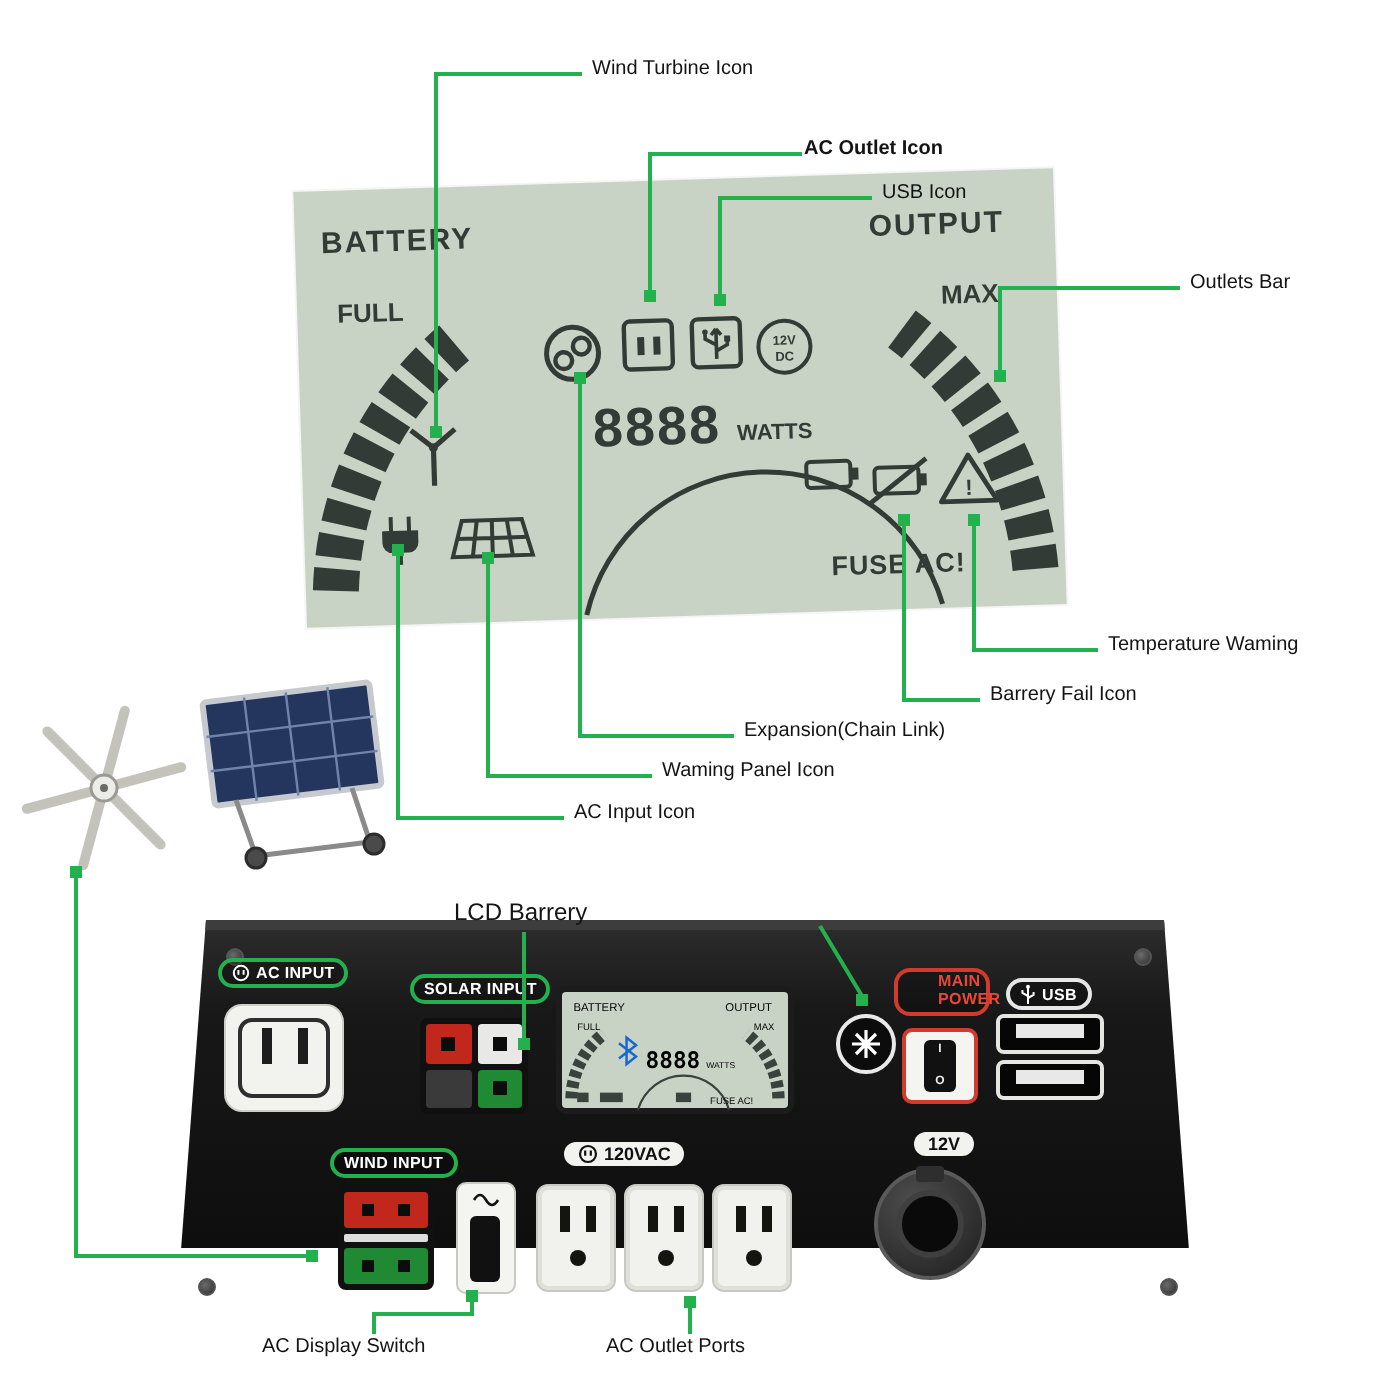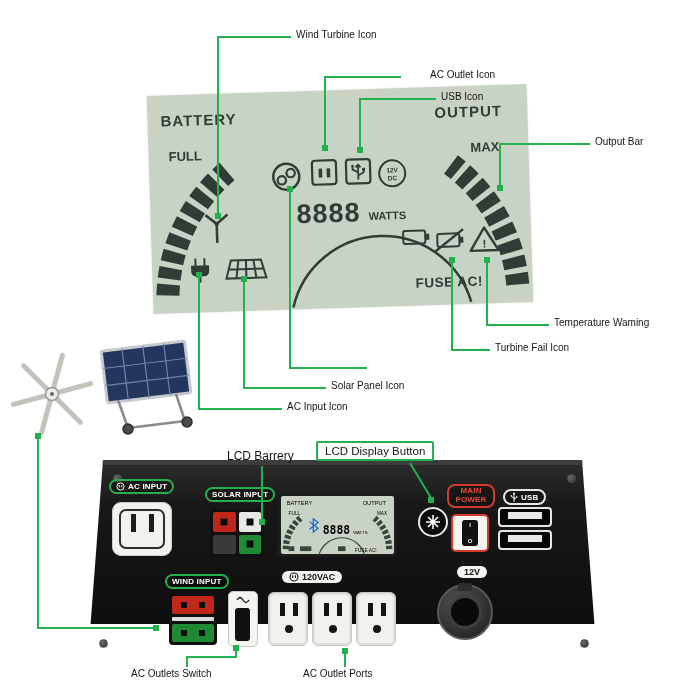--- a/index.html
+++ b/index.html
@@ -44,22 +44,22 @@
   
   .panel{position:absolute;left:85px;top:460px;width:515px;height:164px;z-index:3;
          background:linear-gradient(180deg,#2d2d2d 0%,#181818 28%,#0e0e0e 100%);
          clip-path:polygon(18px 0,497px 0,512px 198px,3px 198px);}
   .panel-top{position:absolute;top:0;left:0;right:0;height:5px;background:#3d3d3d;}
   .screw{position:absolute;width:9px;height:9px;border-radius:50%;
          background:radial-gradient(circle at 35% 35%,#6b6b6b,#2e2e2e);border:1px solid #555;}
   .chip{position:absolute;border:2px solid var(--green);border-radius:8px;color:#fff;
         font-weight:bold;font-size:8px;padding:1px 5px;letter-spacing:.2px;white-space:nowrap;
         display:flex;align-items:center;gap:3px;background:rgba(0,0,0,.25);}
-  .chip.redchip{border-color:var(--red);color:#e8473a;white-space:normal;text-align:center;
-        width:48px;line-height:1.1;font-size:8px;padding:1px 0;display:block;}
+  .chip.redchip{border-color:var(--red);color:#e8473a;white-space:normal;text-align:left;
+        width:48px;line-height:1.1;font-size:8px;padding:1px 20px;display:block;}
   .chip.whitechip{border-color:#e6e6e6;}
   .pill{position:absolute;background:#f2f2ef;color:#101010;border-radius:8px;font-weight:bold;
         font-size:9px;padding:1px 7px;display:flex;align-items:flex-end;gap:3px;white-space:nowrap;}
 
   .iec{position:absolute;width:60px;height:54px;background:#f2f2ef;border:1px solid #cfcfc9;border-radius:9px;}
   .iec-inner{position:absolute;inset:6px;border:2px solid #2e2e2e;border-radius:7px;}
   .iec-bar{position:absolute;width:5px;height:18px;background:#1d1d1d;top:11px;}
 
   .conn{position:absolute;background:#101010;border-radius:4px;padding:3px;}
   .conn .cell{position:relative;}
@@ -389,25 +389,25 @@
       <polyline points="187,667 187,657 236,657 236,648"></polyline>
         <rect x="233" y="645" width="6" height="6"></rect>
     </g>
     <g>
       <polyline points="345,667 345,651"></polyline>
         <rect x="342" y="648" width="6" height="6"></rect>
     </g>
   </svg>
 
   <div class="lbl" style="left:296px;top:29px;">Wind Turbine Icon</div>
-  <div class="lbl" style="left:430px;top:69px;">AC Outlet Icon</div>
+  <div class="lbl" style="left:402px;top:69px;font-weight:bold;">AC Outlet Icon</div>
   <div class="lbl" style="left:441px;top:91px;">USB Icon</div>
-  <div class="lbl" style="left:595px;top:136px;">Output Bar</div>
+  <div class="lbl" style="left:595px;top:136px;">Outlets Bar</div>
   <div class="lbl" style="left:554px;top:317px;">Temperature Waming</div>
-  <div class="lbl" style="left:495px;top:342px;">Turbine Fail Icon</div>
-  <div class="lbl" style="left:331px;top:380px;">Solar Panel Icon</div>
+  <div class="lbl" style="left:495px;top:342px;">Barrery Fail Icon</div>
+  <div class="lbl" style="left:372px;top:360px;">Expansion(Chain Link)</div>
+  <div class="lbl" style="left:331px;top:380px;">Waming Panel Icon</div>
   <div class="lbl" style="left:287px;top:401px;">AC Input Icon</div>
   <div class="lbl small" style="left:227px;top:449px;">LCD Barrery</div>
-  <div class="lbl boxed" style="left:316px;top:441px;">LCD Display Button</div>
-  <div class="lbl" style="left:131px;top:668px;">AC Outlets Switch</div>
+  <div class="lbl" style="left:131px;top:668px;">AC Display Switch</div>
   <div class="lbl" style="left:303px;top:668px;">AC Outlet Ports</div>
 
 </div>
 
 </body></html>

